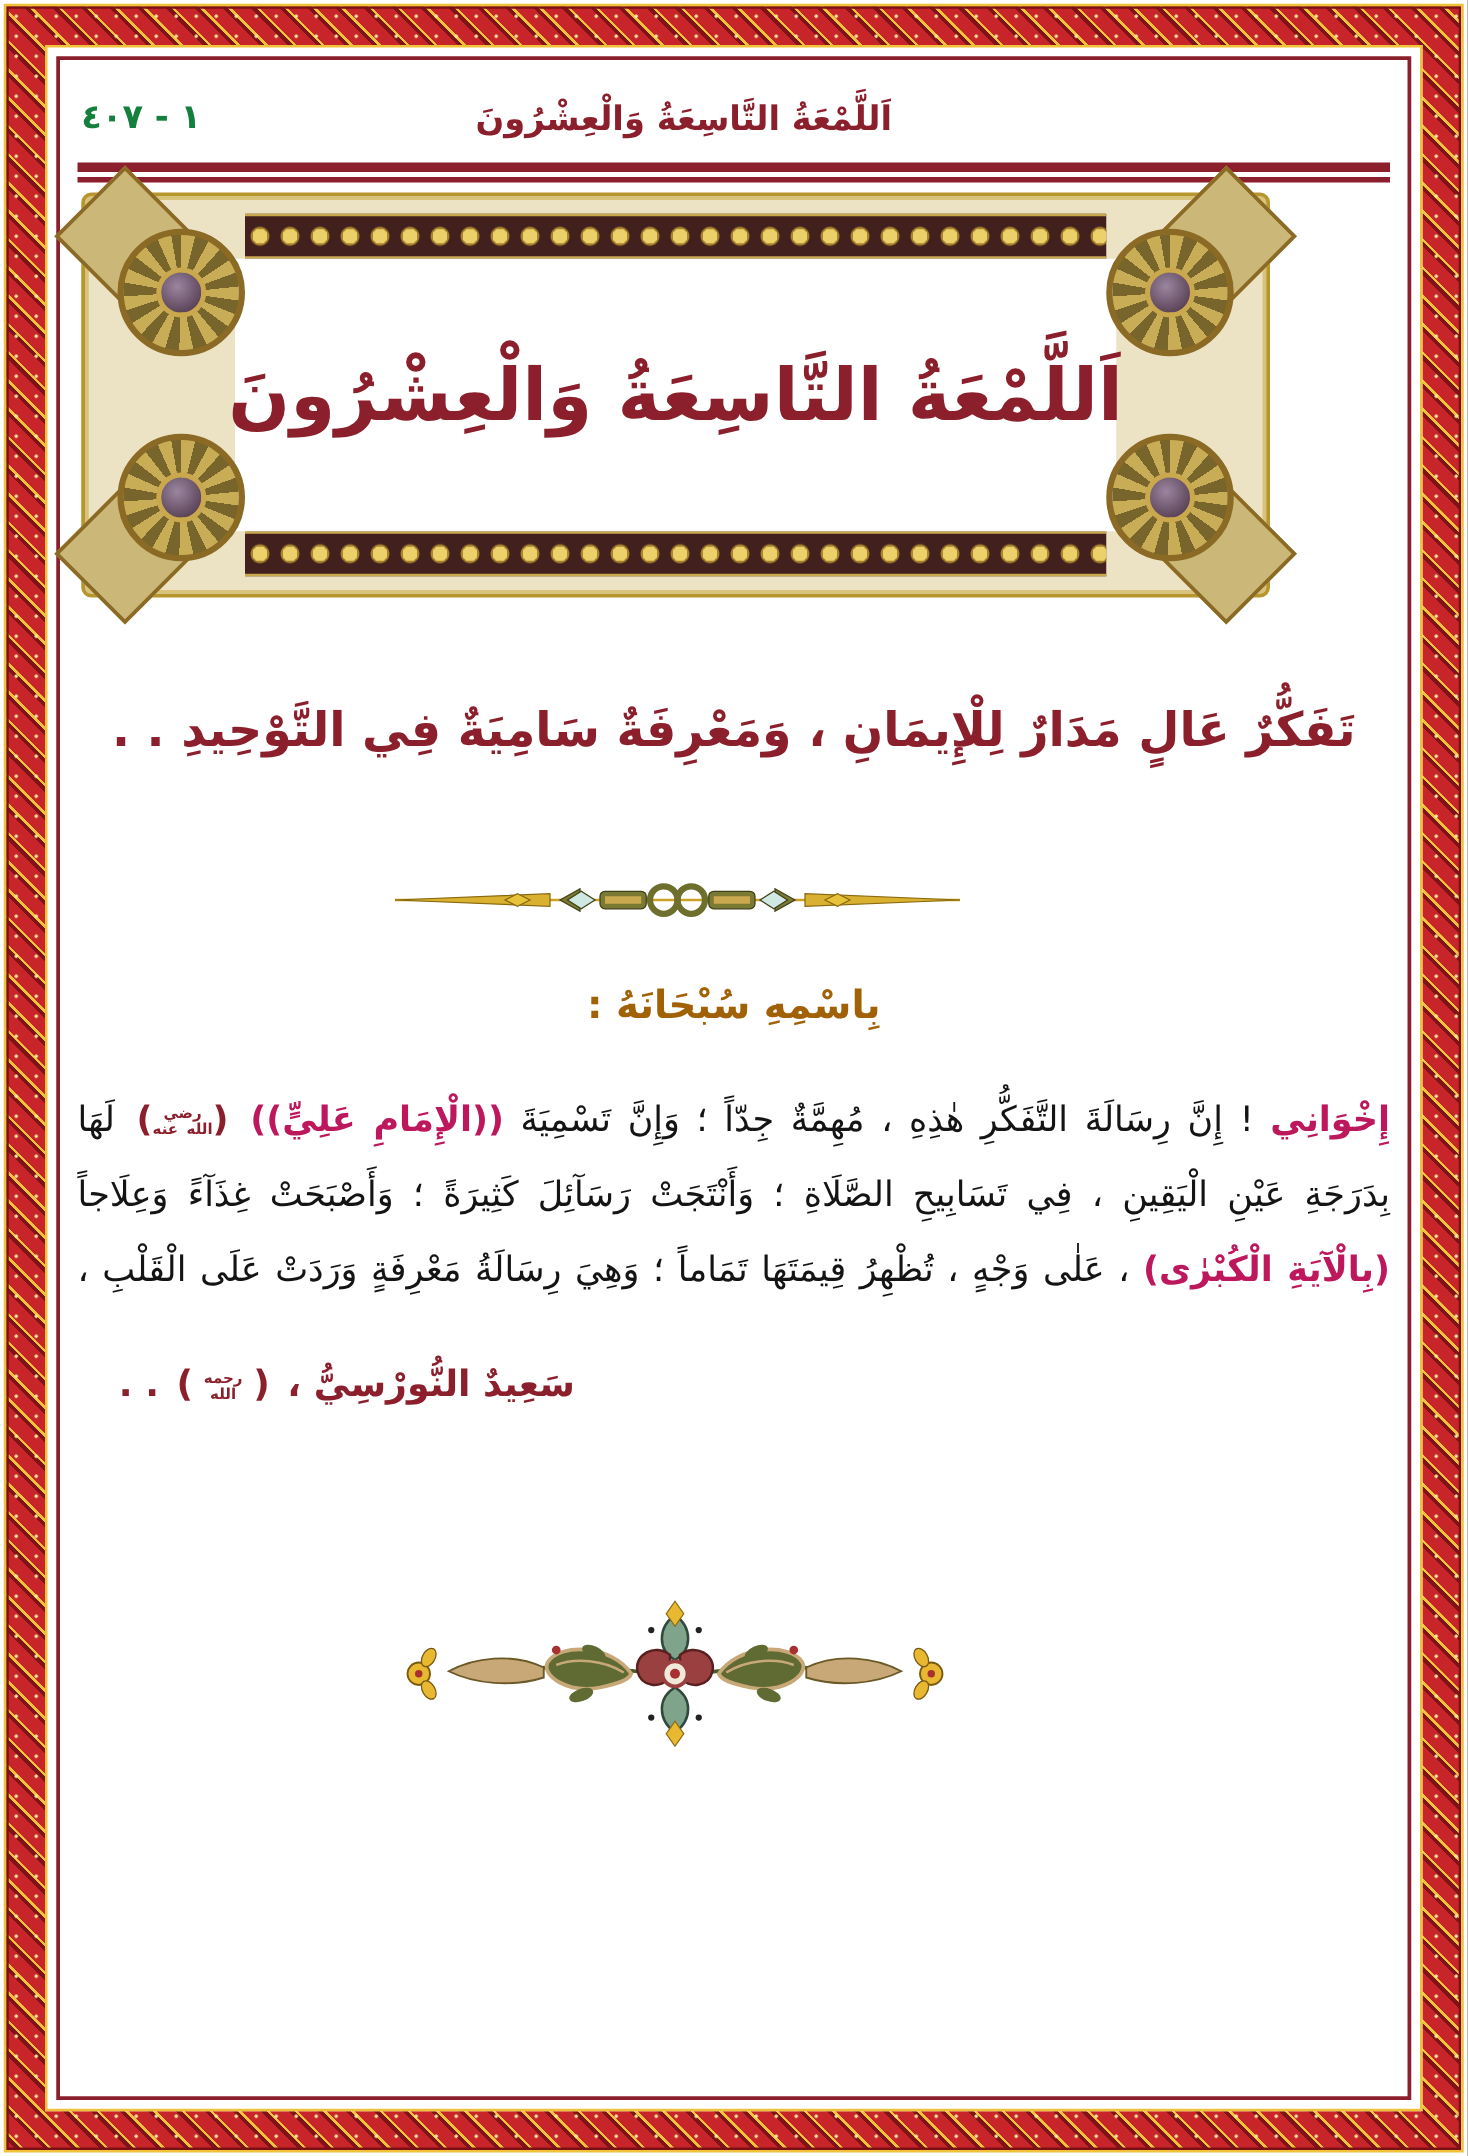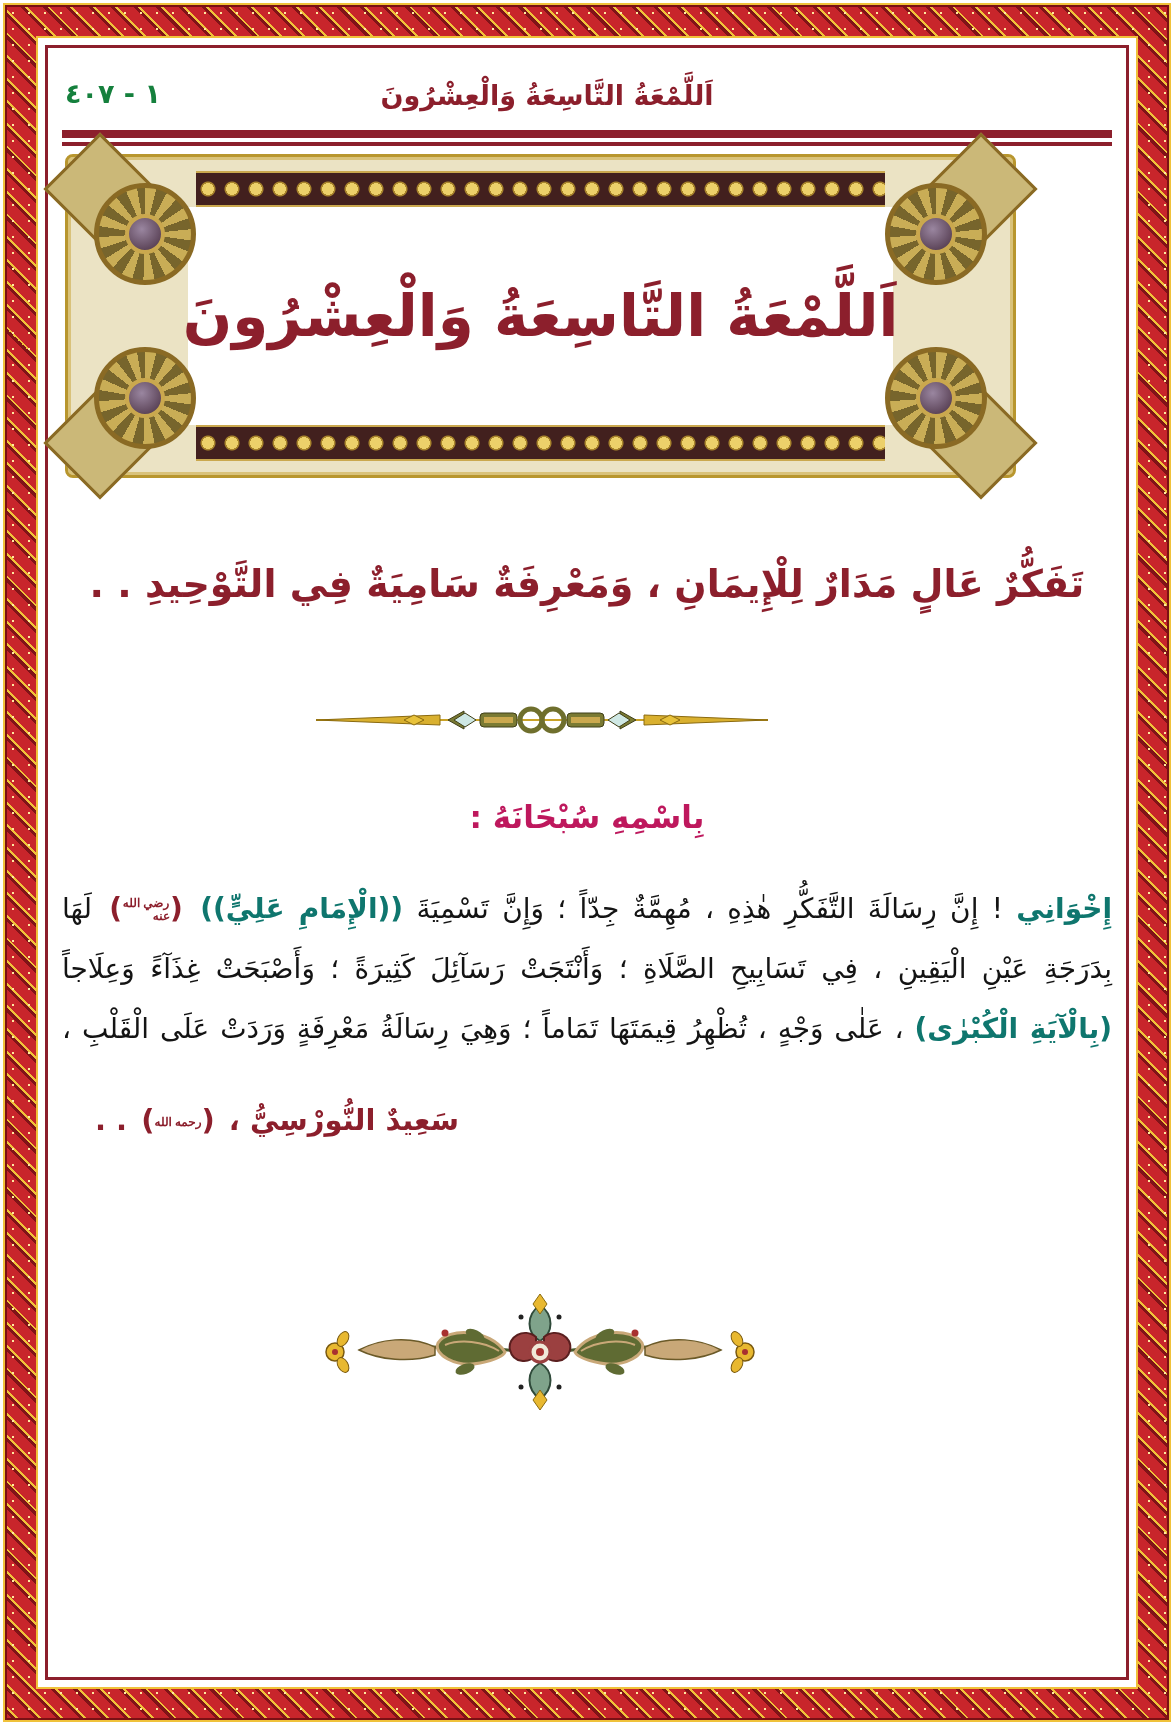--- a/index.html
+++ b/index.html
@@ -40,29 +40,29 @@
   .corner-bl{left:-2px;bottom:-2px;} .corner-br{right:-2px;bottom:-2px;}
   .corner-tl .lozenge{left:-6px;top:-6px;} .corner-tr .lozenge{right:-6px;top:-6px;}
   .corner-bl .lozenge{left:-6px;bottom:-6px;} .corner-br .lozenge{right:-6px;bottom:-6px;}
   .corner-tl .medallion{left:28px;top:28px;} .corner-tr .medallion{right:28px;top:28px;}
   .corner-bl .medallion{left:28px;bottom:28px;} .corner-br .medallion{right:28px;bottom:28px;}
   .big-title{position:absolute;inset:0;display:flex;align-items:center;justify-content:center;
     font-size:58px;font-weight:bold;color:#8c1f2c;direction:rtl;}
   
   .subtitle{margin-top:84px;text-align:center;font-size:38px;font-weight:bold;color:#8c1f2c;direction:rtl;}
   .divider-wrap{margin-top:94px;text-align:center;position:relative;left:-45px;height:40px;}
-  .basmala{margin-top:59px;text-align:center;font-size:31px;font-weight:bold;color:#be185d;direction:rtl;}
+  .basmala{margin-top:46px;text-align:center;font-size:31px;font-weight:bold;color:#a16207;direction:rtl;}
   .body{margin-top:44px;padding:0 12px;direction:rtl;font-size:28px;color:#141414;}
   .body-line{line-height:60px;text-align:justify;text-align-last:justify;}
   .body-line.last{text-align-last:right;}
-  .red-run{color:#0f766e;font-weight:bold;}
+  .red-run{color:#be185d;font-weight:bold;}
   .seal-wrap{color:#8c1f2c;font-weight:bold;margin:0 4px;white-space:nowrap;}
   .seal-wrap::before{content:"(";} .seal-wrap::after{content:")";}
   .seal-stack{display:inline-block;font-size:12px;line-height:13px;max-width:48px;color:#8c1f2c;
-    text-align:center;vertical-align:middle;font-weight:bold;white-space:normal;font-family:Liberation Serif, serif;}
+    text-align:center;vertical-align:middle;font-weight:bold;white-space:normal;}
   .signature{margin-top:38px;direction:rtl;text-align:left;padding-left:45px;color:#8c1f2c;
     font-size:29px;font-weight:bold;line-height:46px;}
   .bottom-ornament{margin-top:150px;text-align:center;position:relative;left:-47px;}
 </style>
 </head>
 <body>
 
 <div class="page">
   <div class="border-band"></div>
   <div class="border-white"></div>

